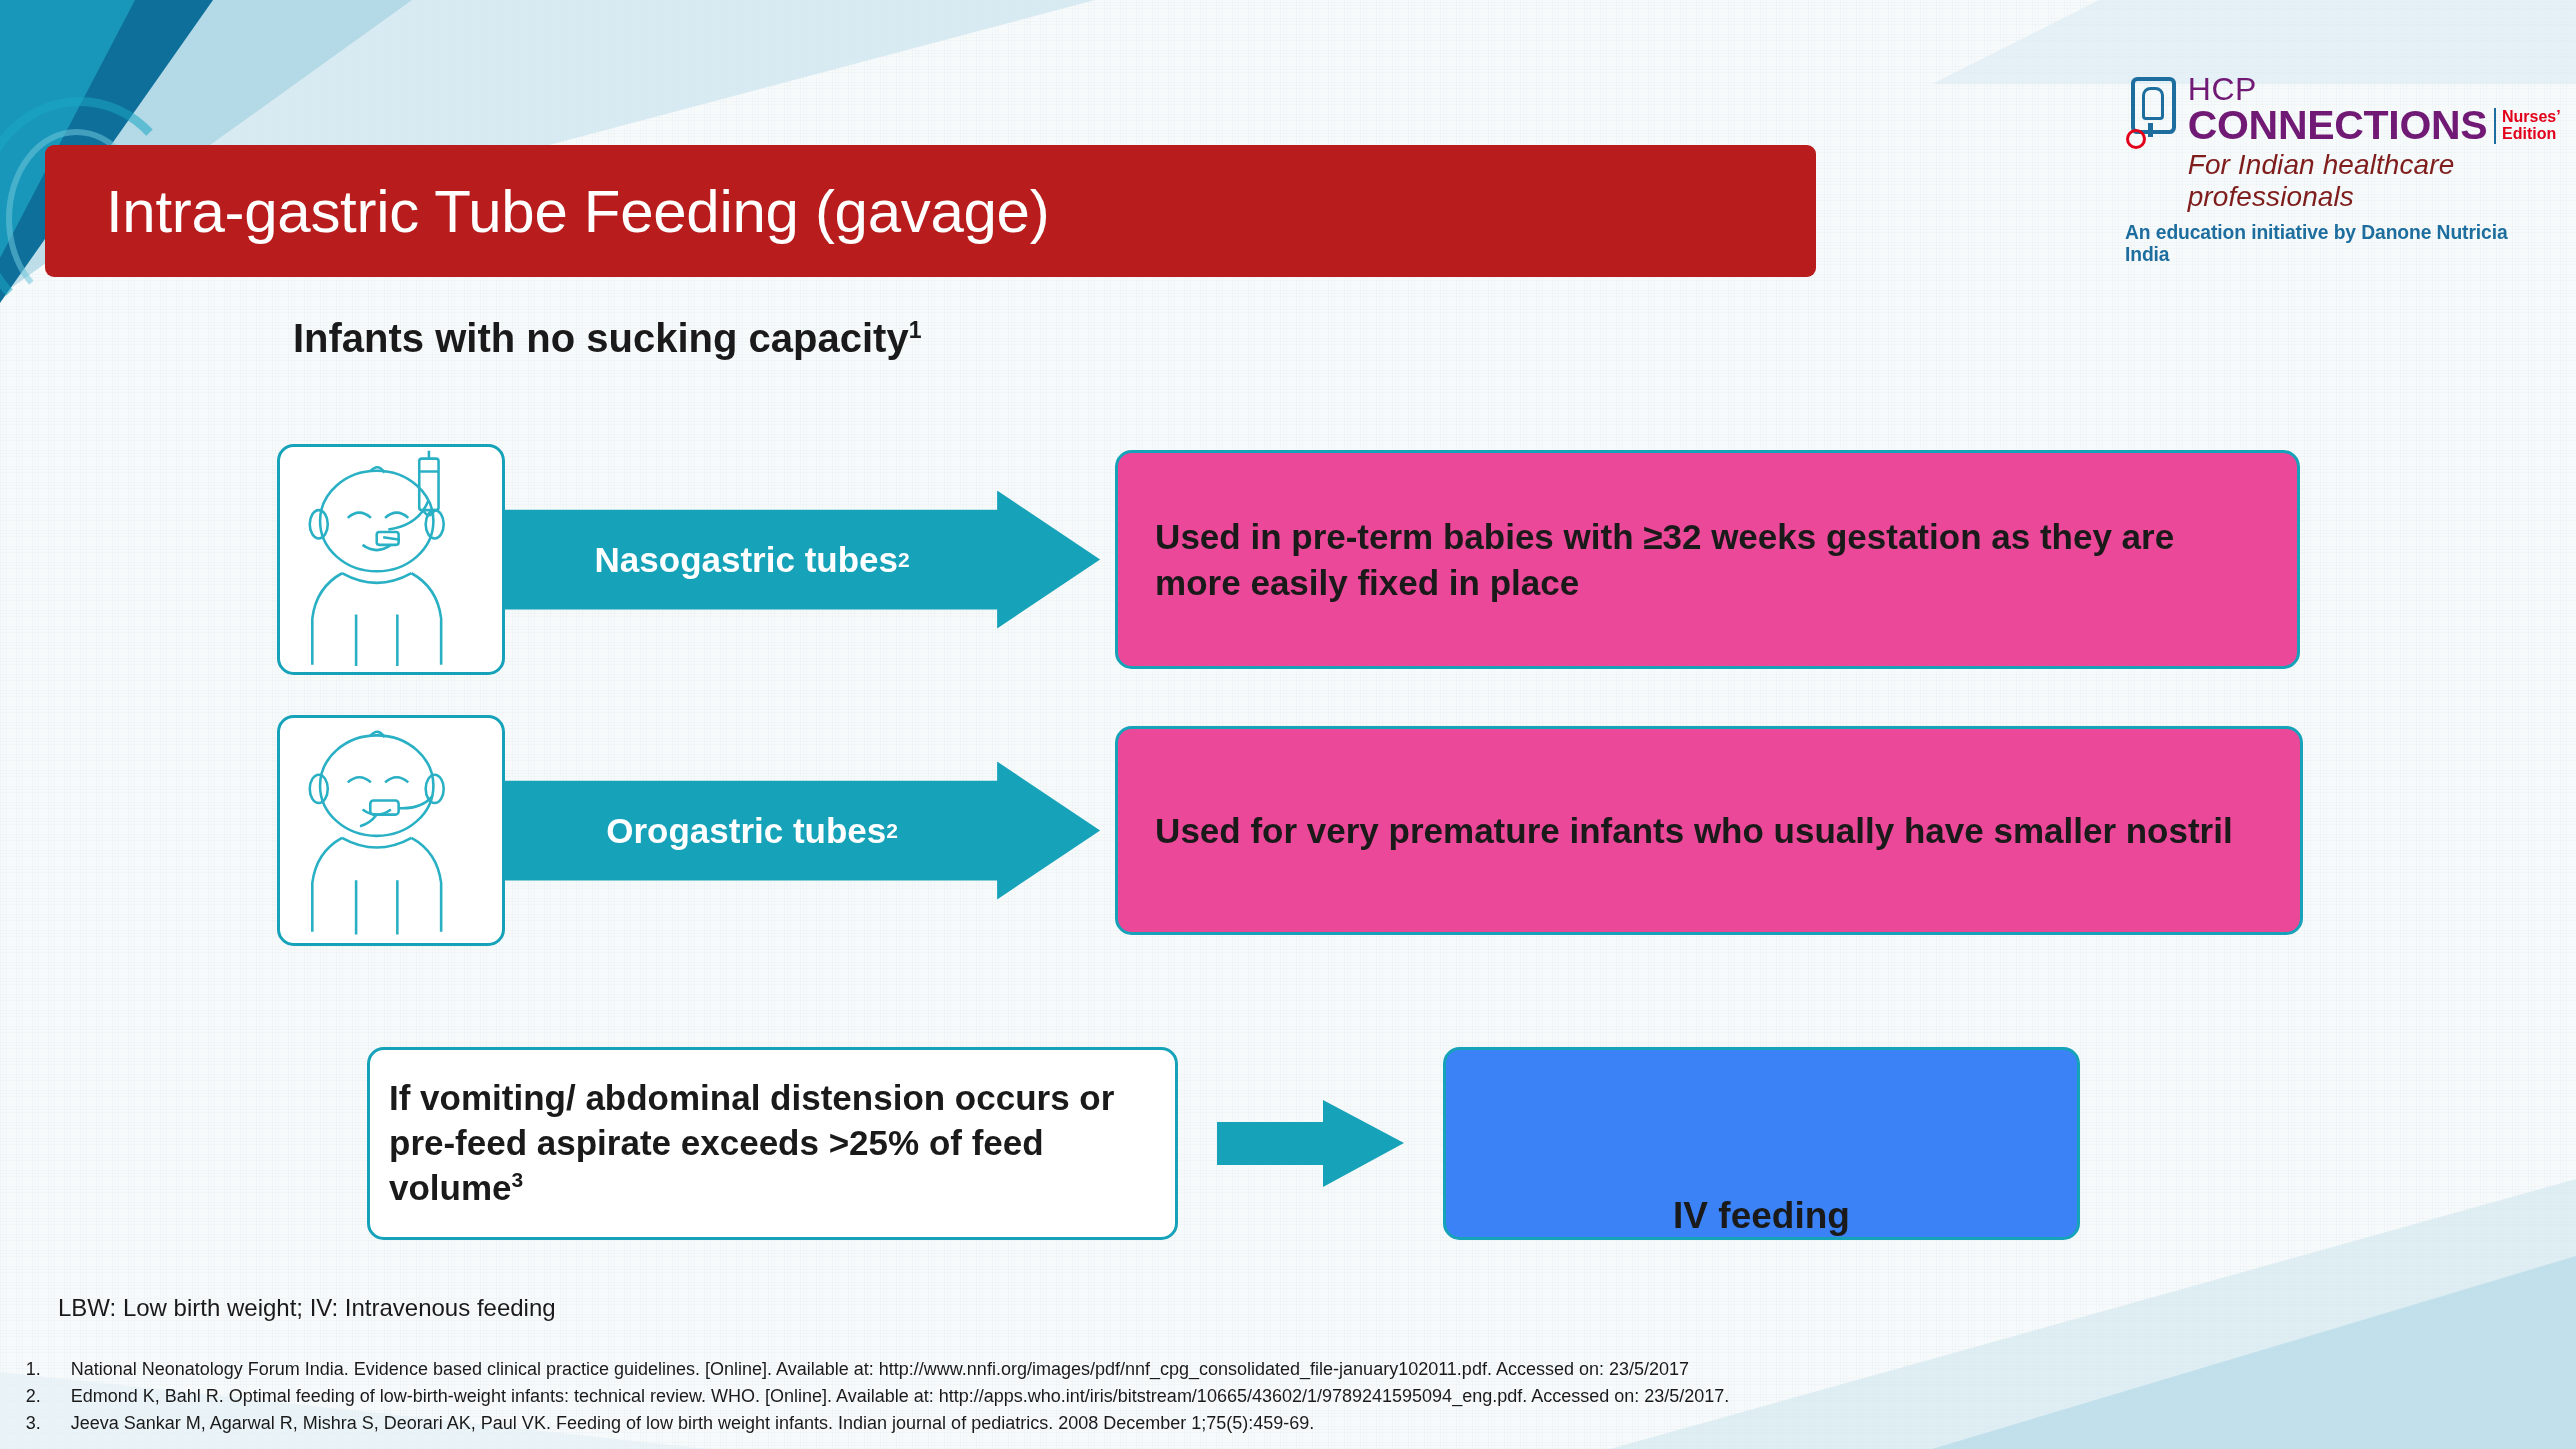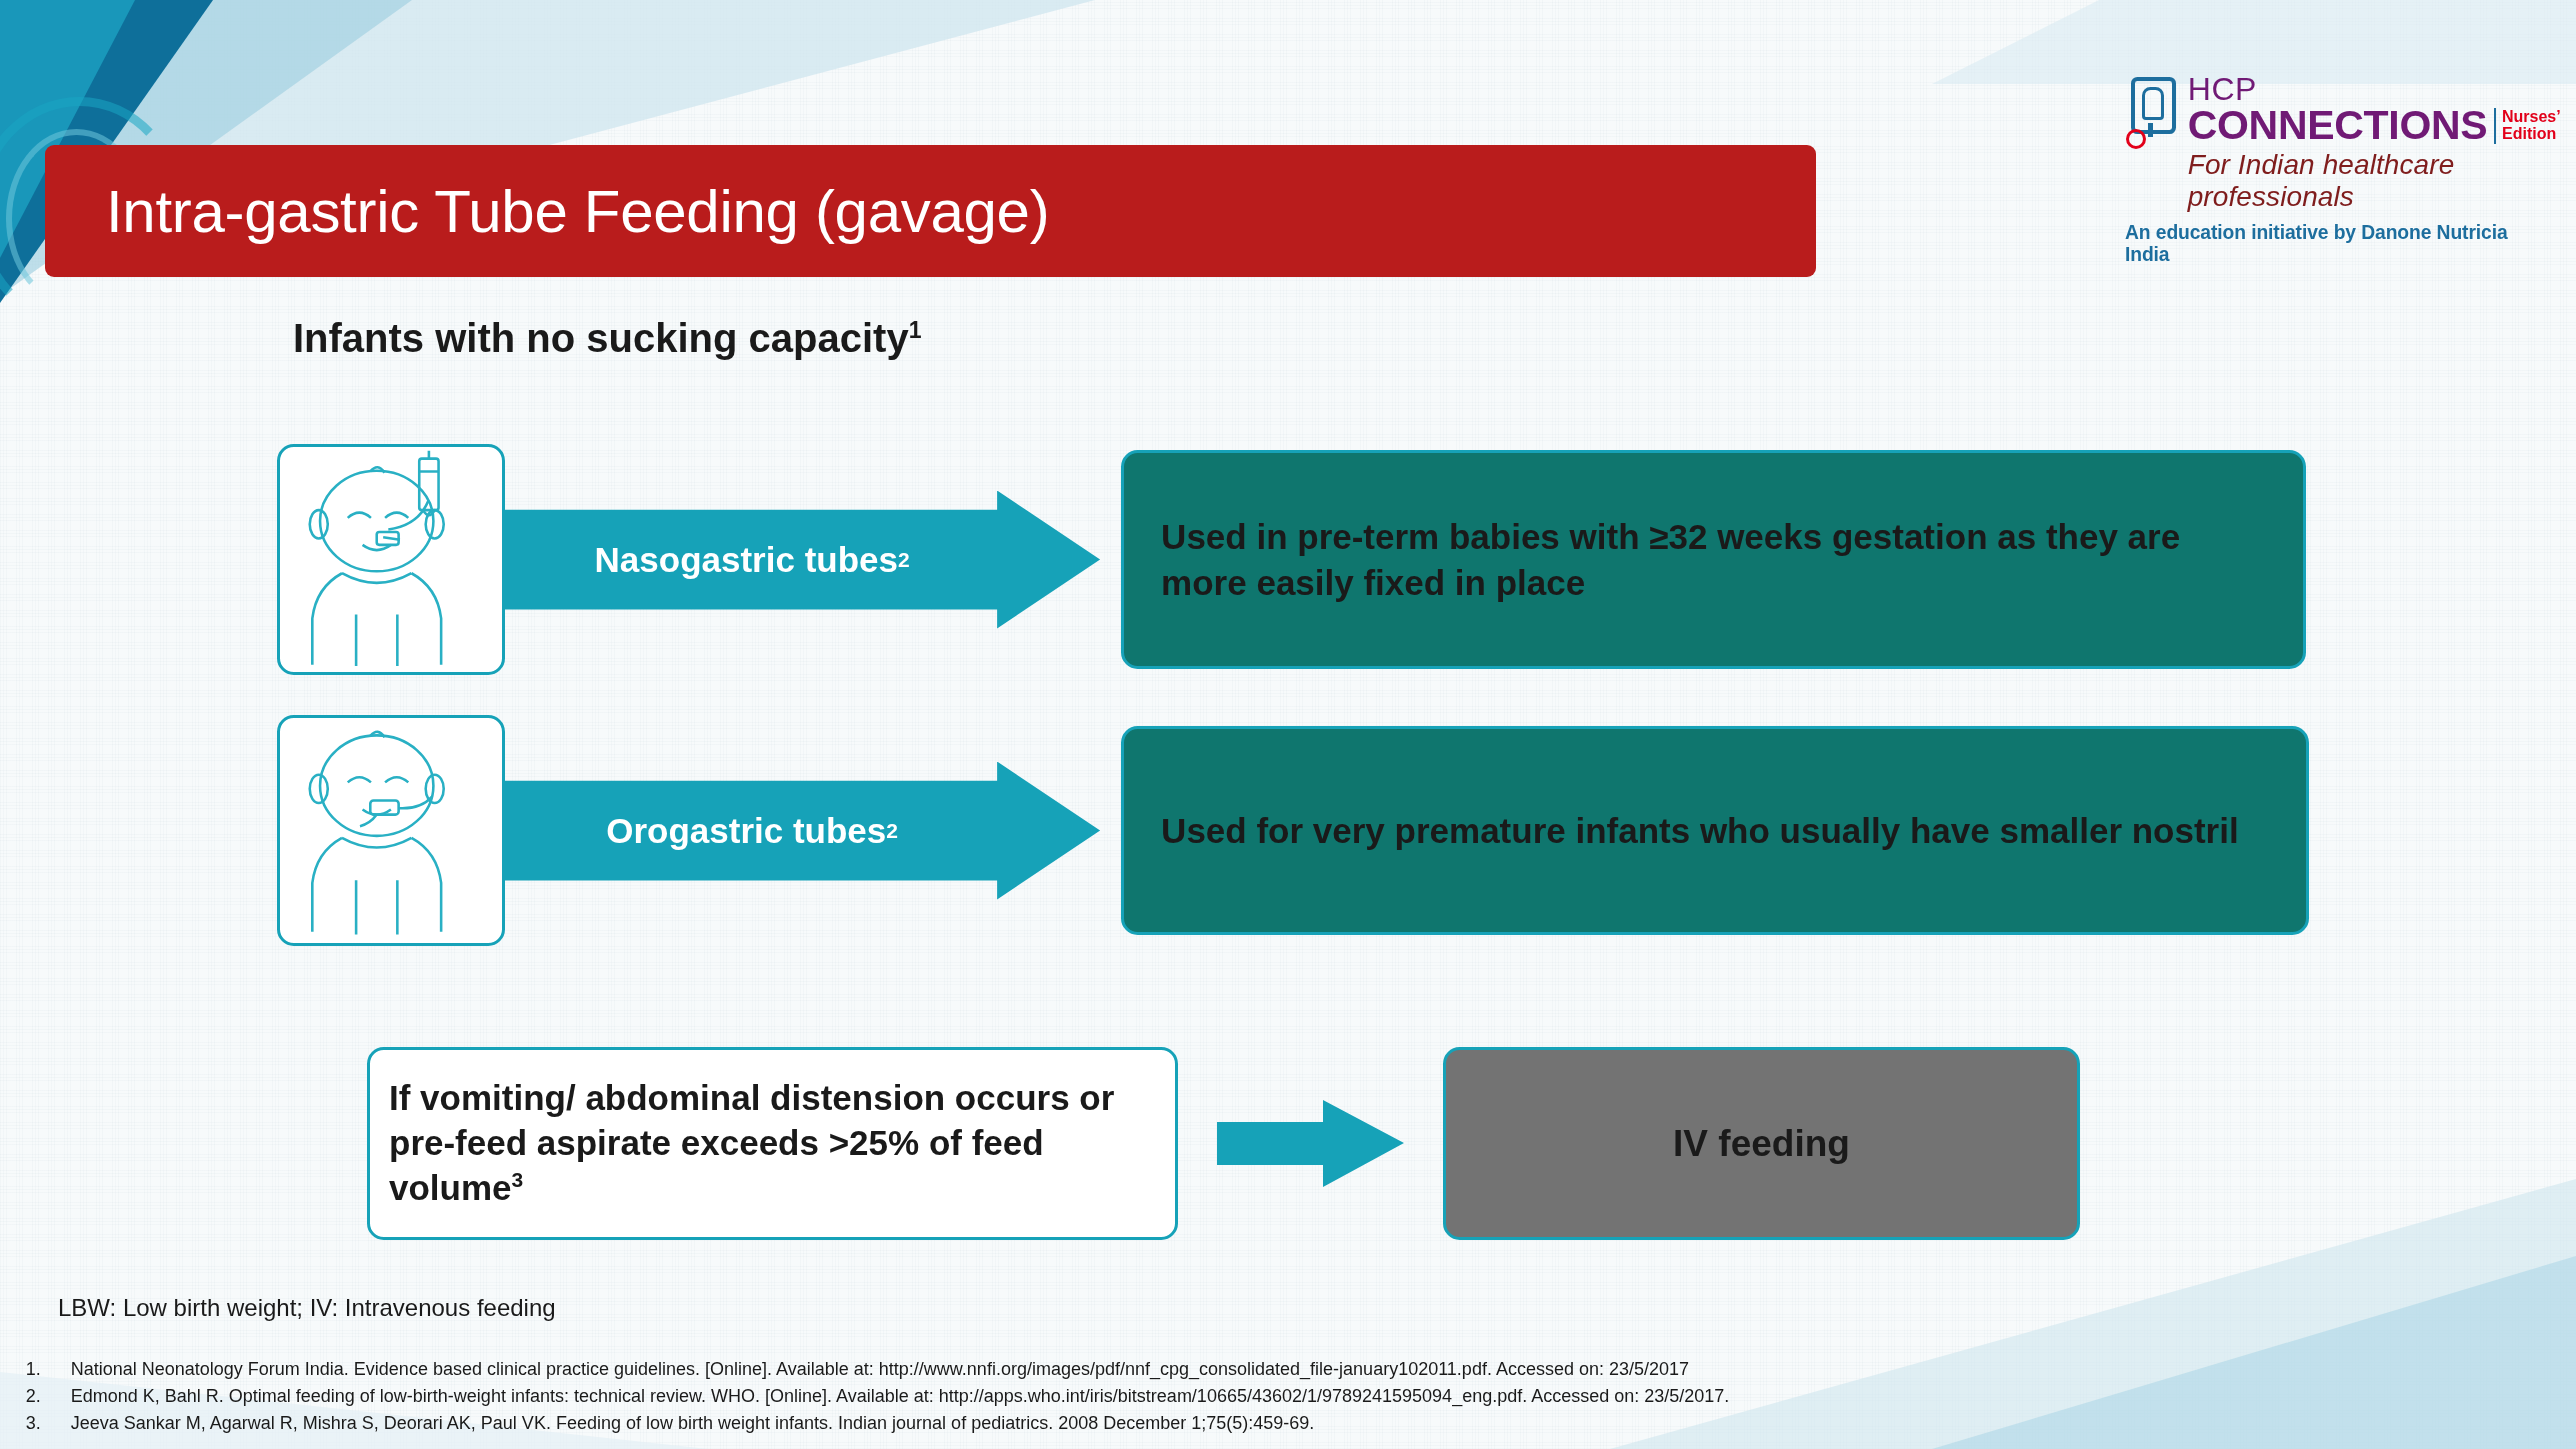--- a/index.html
+++ b/index.html
@@ -277,24 +277,24 @@
     align-items: center;
     justify-content: center;
     padding-right: 97px;
     color: #ffffff;
     font-size: 35px;
     font-weight: 700;
   }
   .arrow-band .band-label sup { font-size: 21px; }
 
   .desc-box {
-    margin-left: 21px;
+    margin-left: 15px;
     border: 3.2px solid #16a2b8;
     border-radius: 16.7px;
-    background: #0f766e;
+    background: #ec4899;
     display: flex;
     align-items: center;
     flex: none;
   }
   .desc-box-1 { width: 1179px; height: 213px; }
   .desc-box-2 { width: 1182px; height: 203px; }
   .desc-text {
     padding: 0 37px;
     font-size: 35px;
     font-weight: 700;
@@ -339,23 +339,23 @@
     position: absolute;
     inset: 0;
     background: #16a2b8;
     clip-path: polygon(0 22px, 106px 22px, 106px 0, 187px 43px, 106px 87px, 106px 65px, 0 65px);
   }
   .iv-box {
     width: 631px;
     height: 187px;
     border: 3.2px solid #16a2b8;
     border-radius: 16.7px;
-    background: #737373;
-    display: flex;
-    align-items: center;
+    background: #3b82f6;
+    display: flex;
+    align-items: flex-end;
     justify-content: center;
     flex: none;
   }
   .iv-text {
     font-size: 37px;
     font-weight: 700;
     color: #1a1a1a;
   }
 
   

